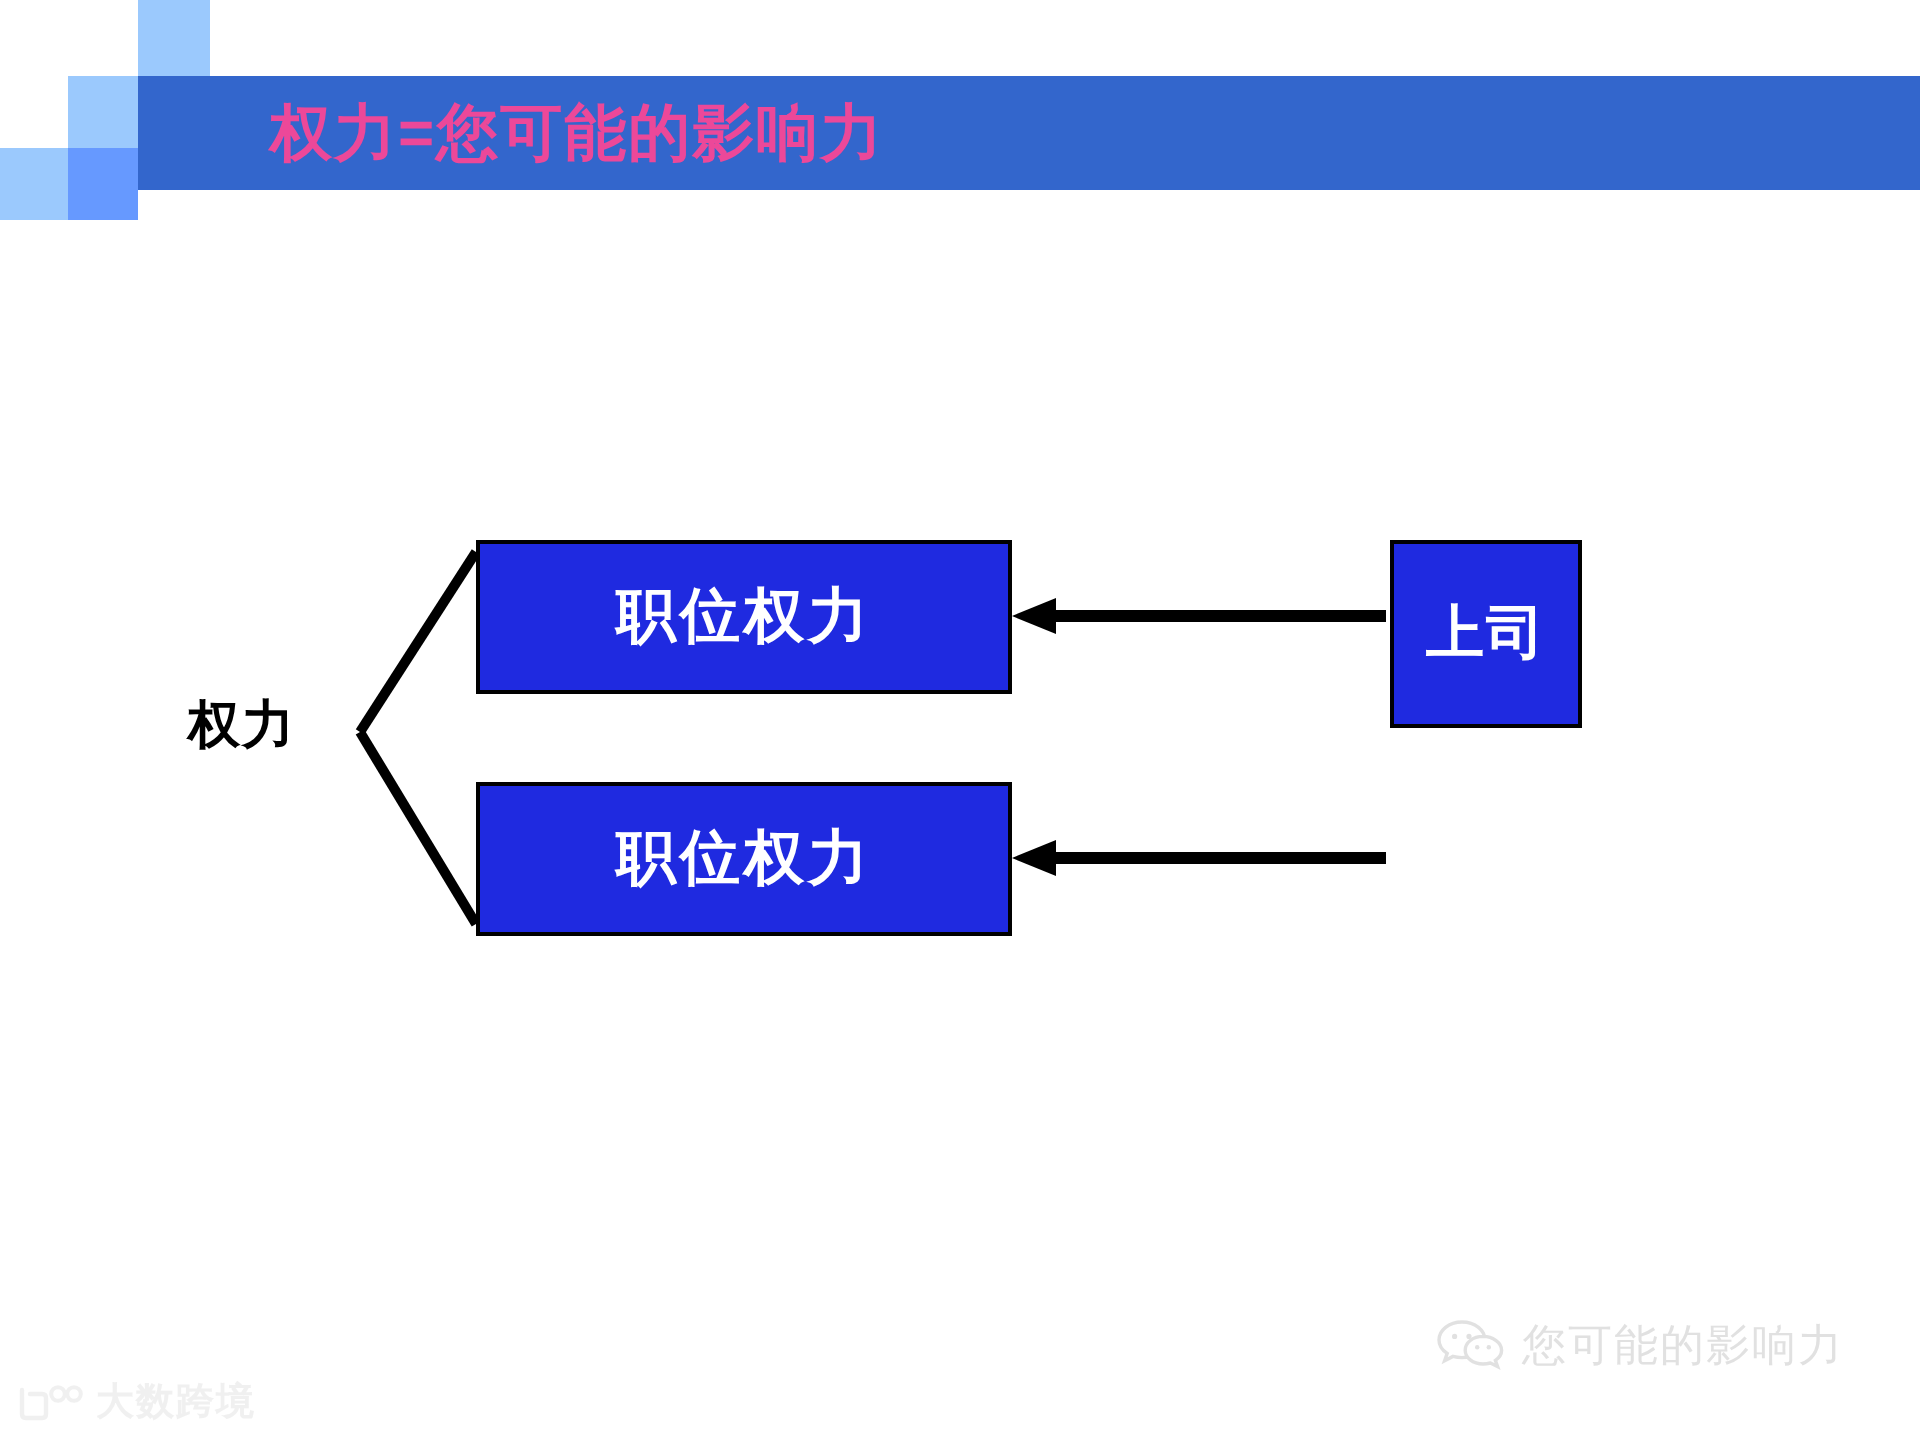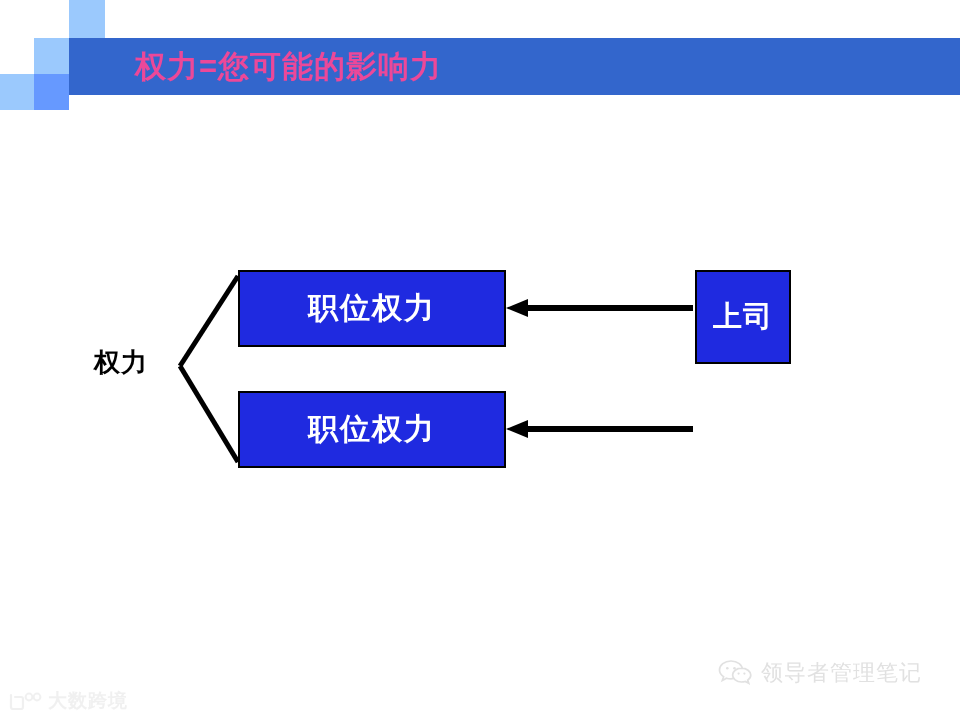--- a/index.html
+++ b/index.html
@@ -188,16 +188,16 @@
       <path d="M13 2 C6.4 2 1.5 6.2 1.5 11 C1.5 13.7 3.1 16.1 5.6 17.7 L4.3 21.4 L8.5 19.2
                C9.9 19.6 11.4 19.8 13 19.8 C19.6 19.8 24.5 15.8 24.5 11 C24.5 6.2 19.6 2 13 2 Z" fill="none" stroke="#cfcfcf" stroke-width="1.7"></path>
       <circle cx="9.3" cy="9.2" r="1.3" fill="#cfcfcf"></circle>
       <circle cx="16.5" cy="9.2" r="1.3" fill="#cfcfcf"></circle>
       <path d="M23.5 9.2 C18.4 9.2 14.6 12.4 14.6 16.1 C14.6 19.8 18.4 23 23.5 23
                C24.8 23 26.1 22.8 27.2 22.5 L30.8 24.3 L29.7 21.2 C31.6 19.9 32.8 18.1 32.8 16.1
                C32.8 12.4 28.6 9.2 23.5 9.2 Z" fill="#ffffff" stroke="#cfcfcf" stroke-width="1.7"></path>
       <circle cx="20.6" cy="14.6" r="1.1" fill="#cfcfcf"></circle>
       <circle cx="26.4" cy="14.6" r="1.1" fill="#cfcfcf"></circle>
     </svg>
-    <span class="wm-text">领导者管理笔记</span>
+    <span class="wm-text">您可能的影响力</span>
   </div>
 
 </div>
 
 </body></html>

